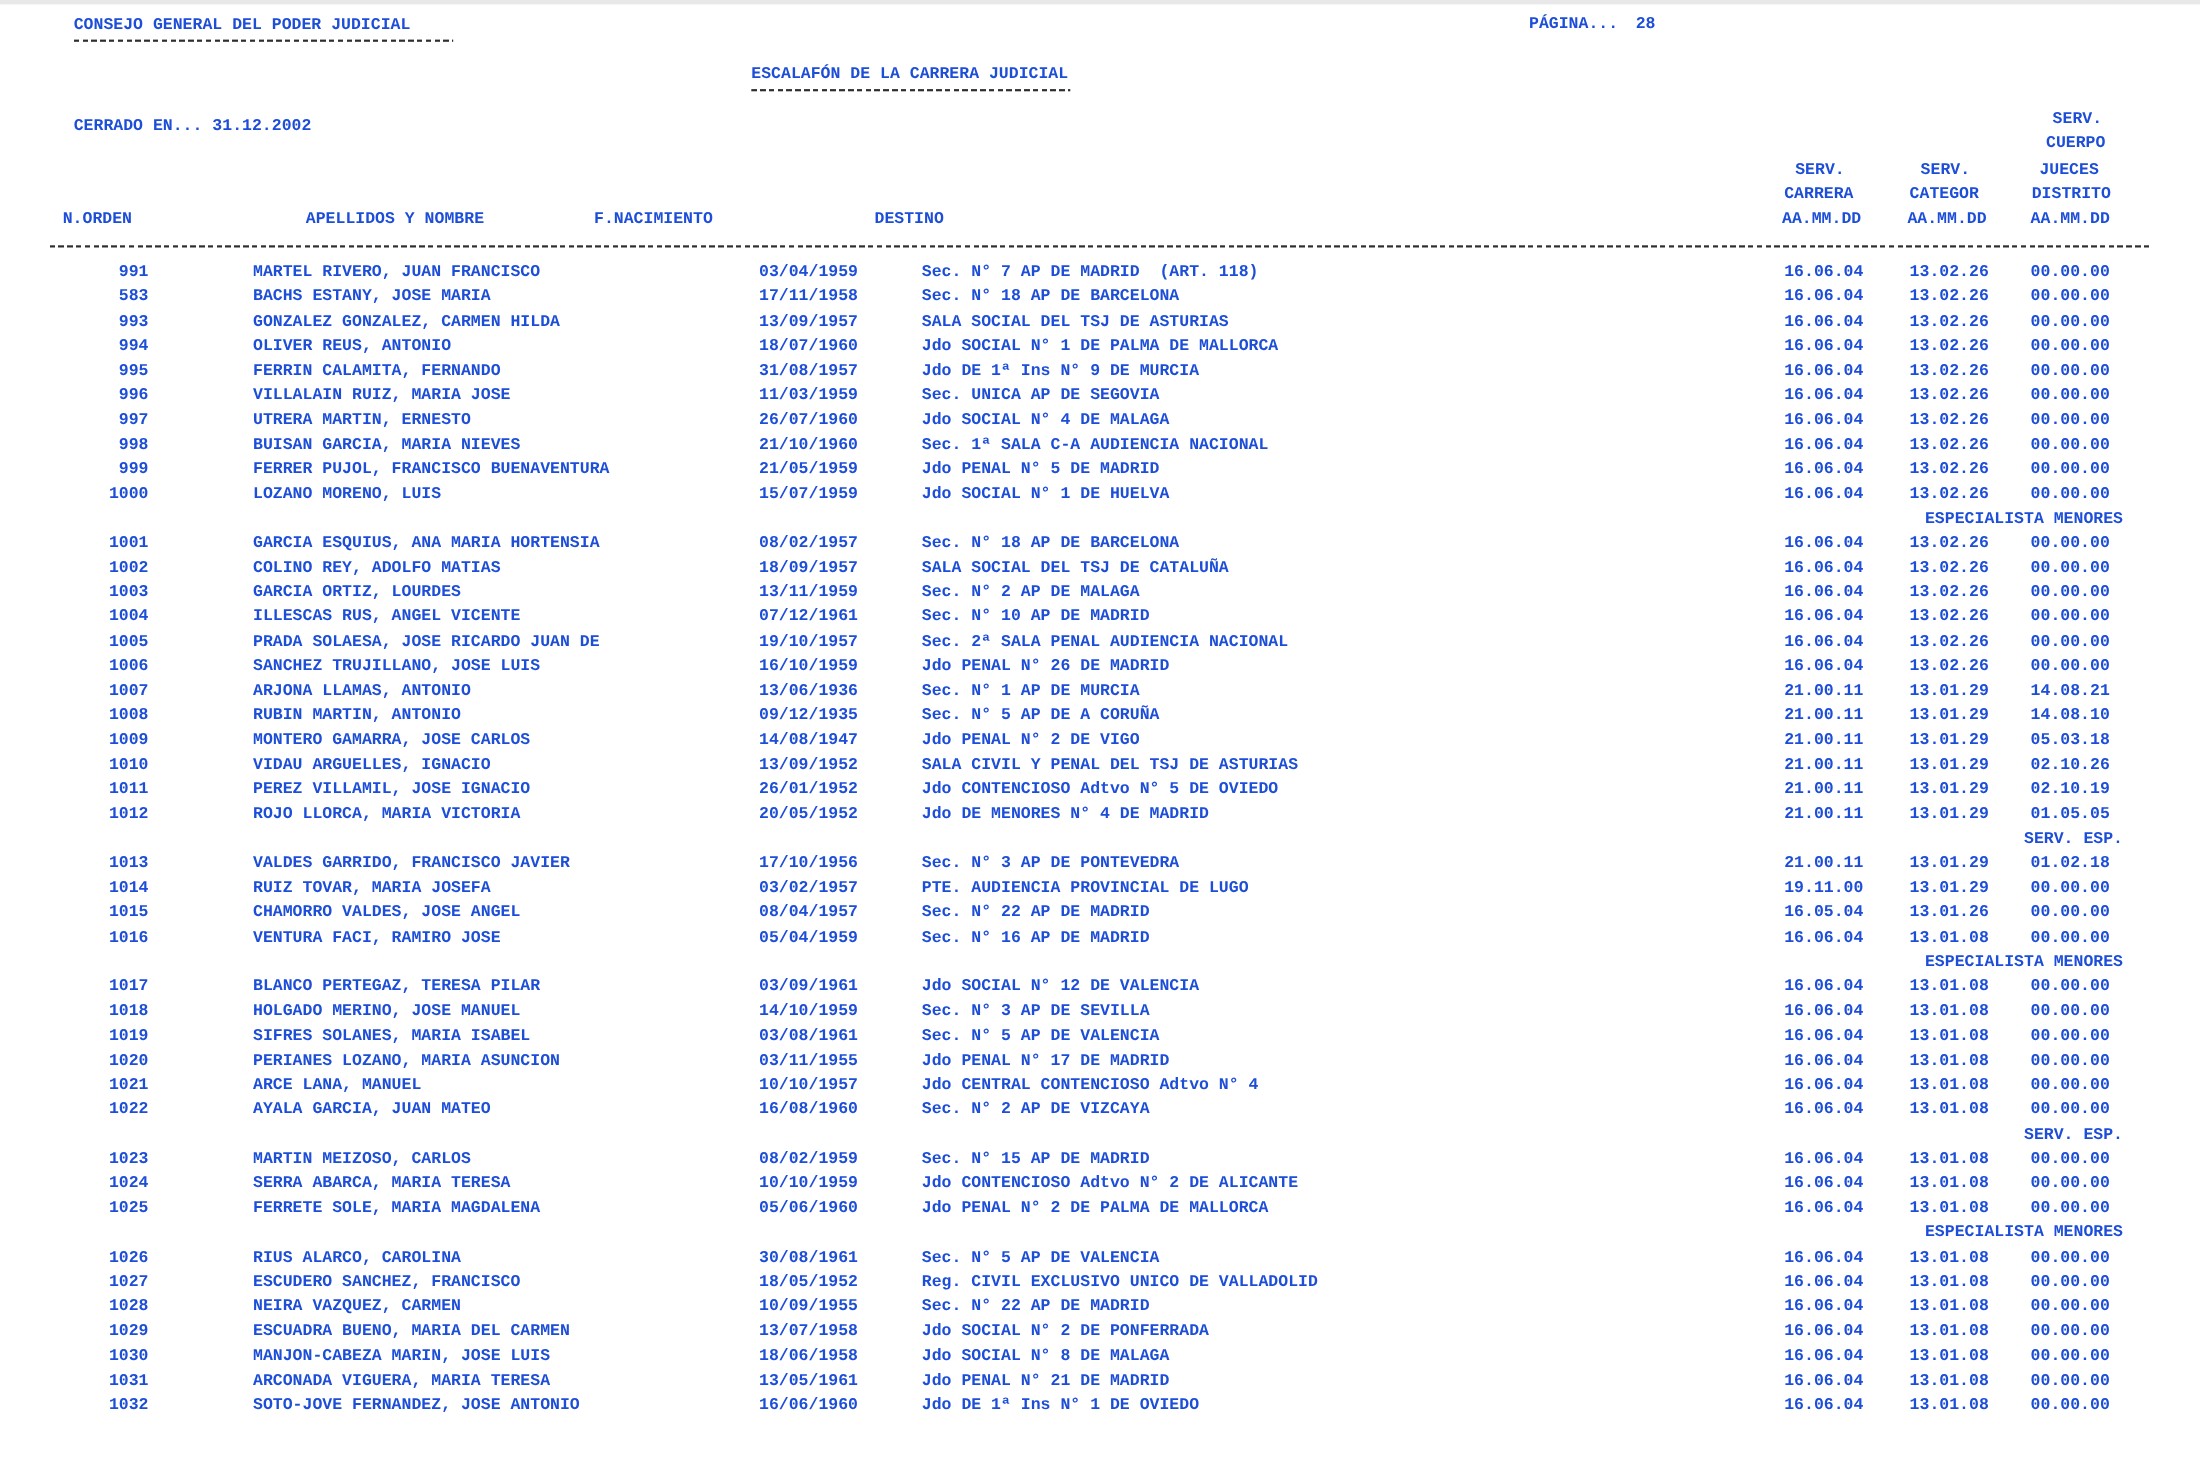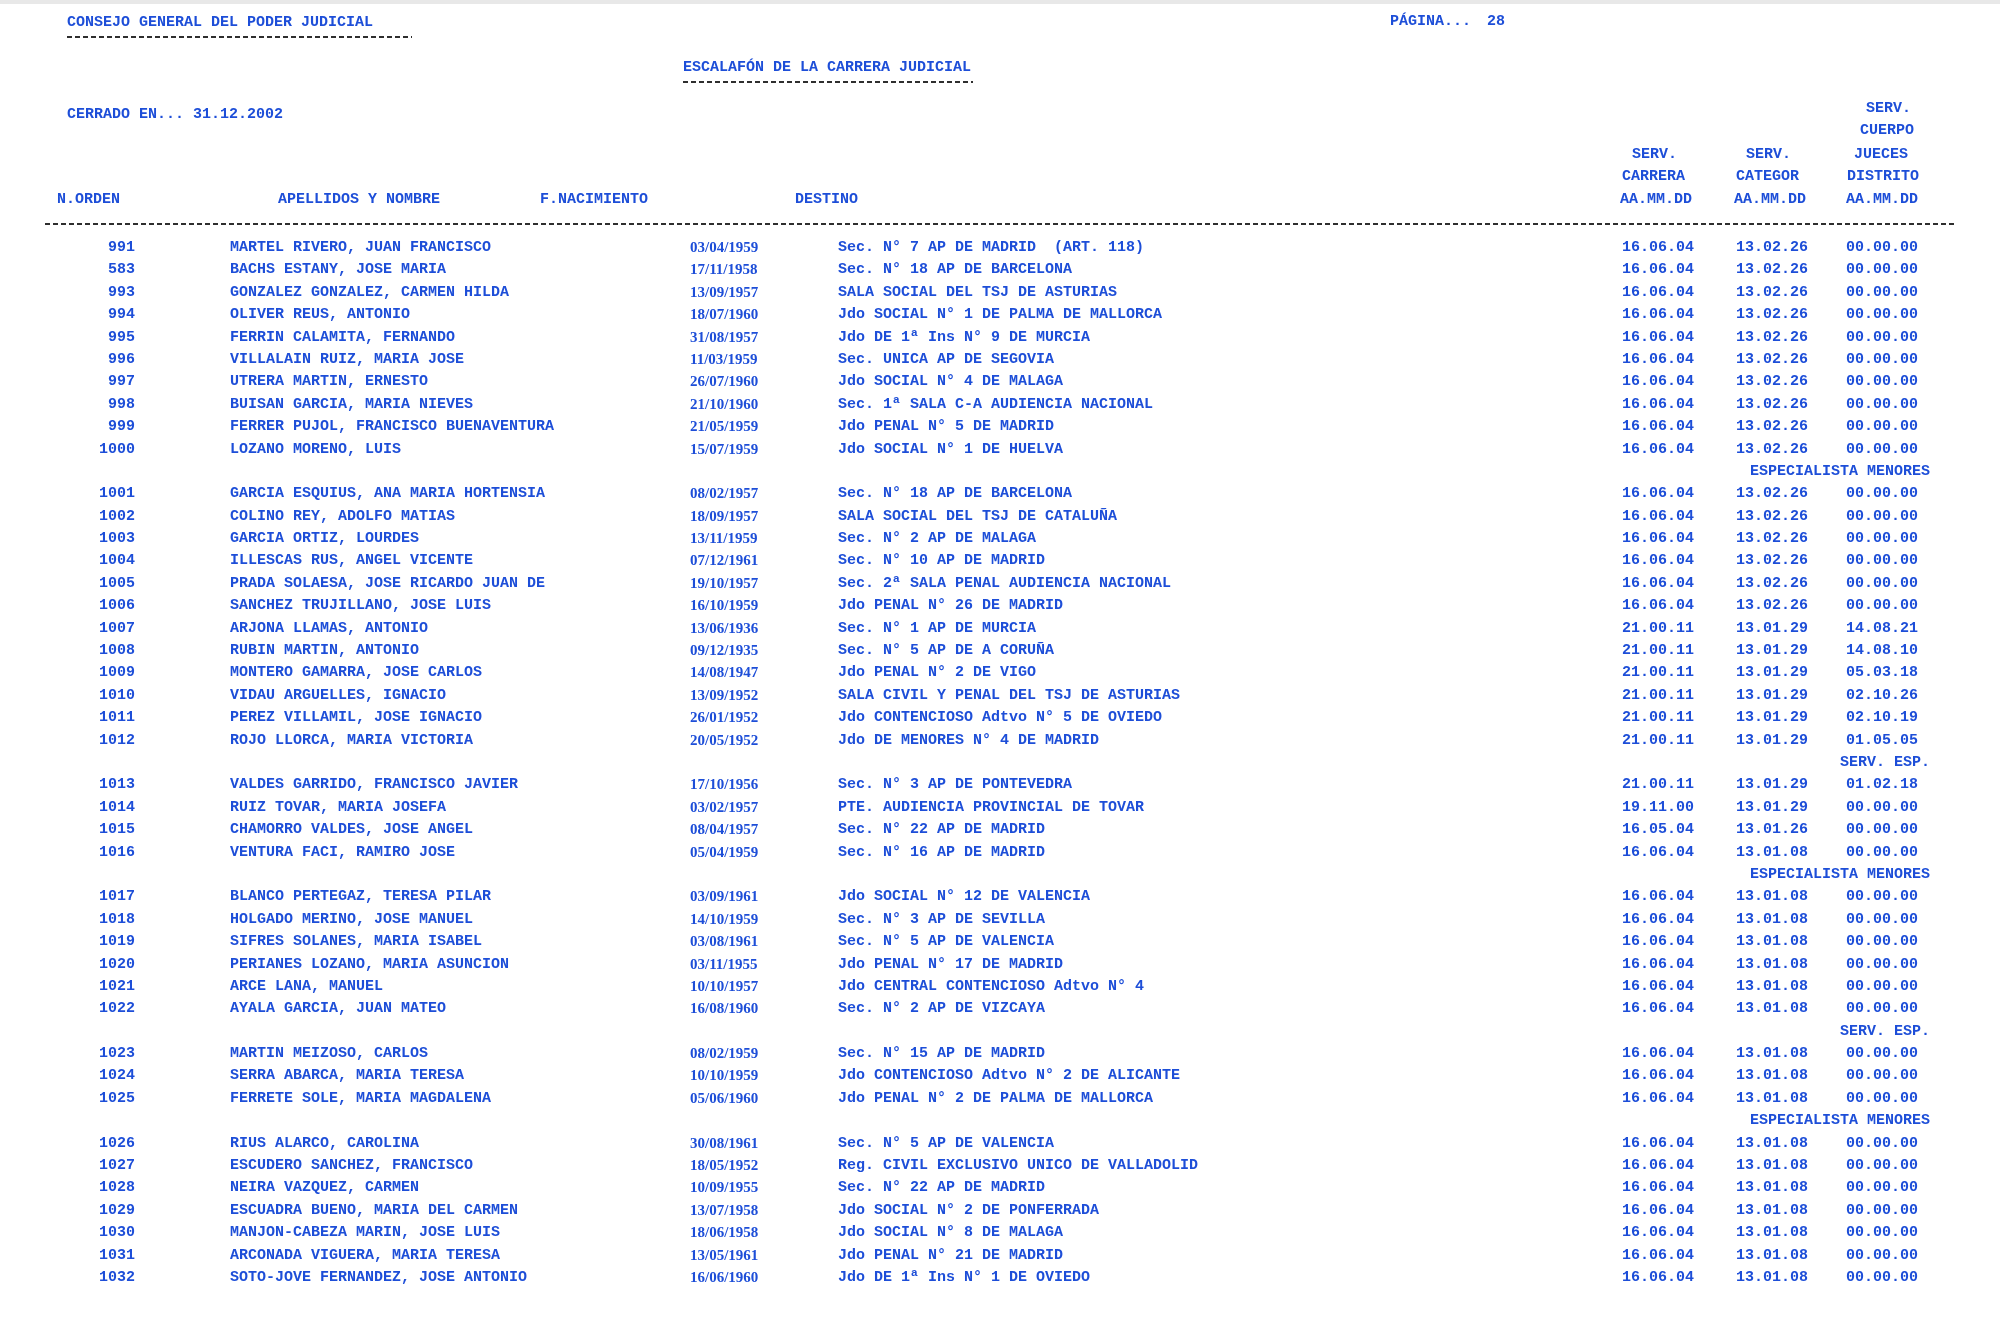--- a/index.html
+++ b/index.html
@@ -9,21 +9,21 @@
     font-weight:700;font-size:15px;color:#1d4ed8;overflow:hidden;
     margin:4px auto;
   }
   .abs{position:absolute;white-space:pre;}
   .dashes{position:absolute;height:2px;background:repeating-linear-gradient(90deg,#2e2e2e 0 5px,transparent 5px 8px);}
   #table-body{position:absolute;left:0;top:235px;width:1802px;}
   .line{position:relative;height:22.4px;}
   .cell{position:absolute;top:0;white-space:pre;}
   .n{left:55px;width:80px;text-align:right;}
   .name{left:230px;}
-  .birth{left:690px;font-family:Liberation Serif, serif;}
+  .birth{left:690px;}
   .dest{left:838px;}
   .c1{left:1622px;}
   .c2{left:1736px;}
   .c3{left:1846px;}
   .note{left:1600px;width:330px;text-align:right;}
 </style>
 </head>
 <body>
 
 <div class="page">
@@ -271,21 +271,21 @@
         <span class="cell birth">17/10/1956</span>
         <span class="cell dest">Sec. N° 3 AP DE PONTEVEDRA</span>
         <span class="cell c1">21.00.11</span>
         <span class="cell c2">13.01.29</span>
         <span class="cell c3">01.02.18</span>
       </div>
       <div class="line">
         <span class="cell n">1014</span>
         <span class="cell name">RUIZ TOVAR, MARIA JOSEFA</span>
         <span class="cell birth">03/02/1957</span>
-        <span class="cell dest">PTE. AUDIENCIA PROVINCIAL DE TOVAR</span>
+        <span class="cell dest">PTE. AUDIENCIA PROVINCIAL DE LUGO</span>
         <span class="cell c1">19.11.00</span>
         <span class="cell c2">13.01.29</span>
         <span class="cell c3">00.00.00</span>
       </div>
       <div class="line">
         <span class="cell n">1015</span>
         <span class="cell name">CHAMORRO VALDES, JOSE ANGEL</span>
         <span class="cell birth">08/04/1957</span>
         <span class="cell dest">Sec. N° 22 AP DE MADRID</span>
         <span class="cell c1">16.05.04</span>

